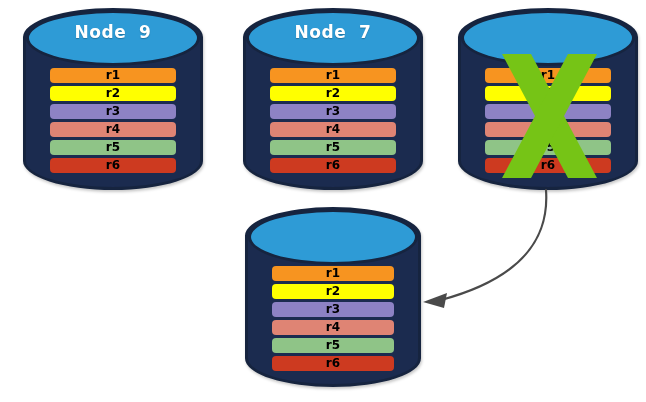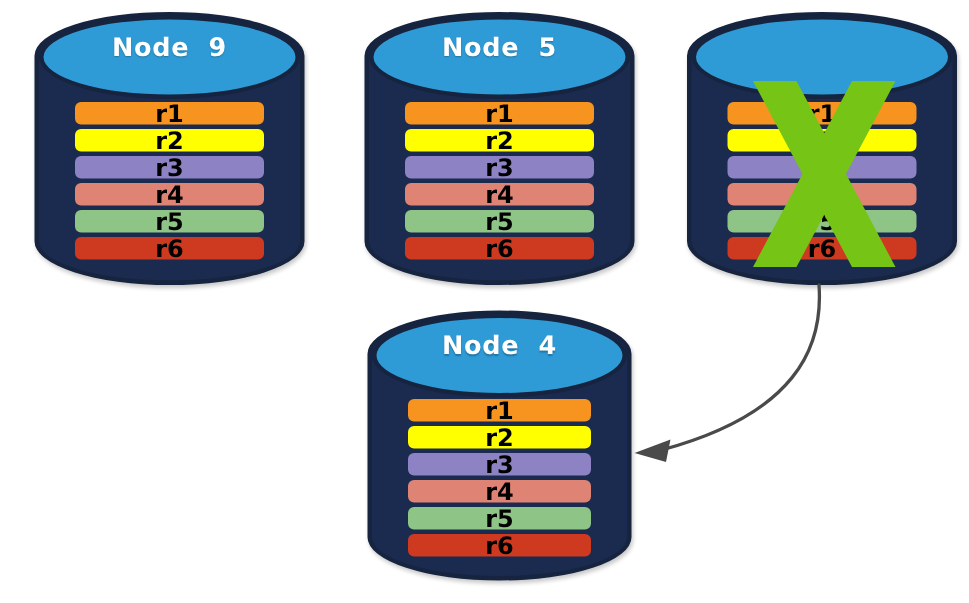--- a/index.html
+++ b/index.html
@@ -73,21 +73,21 @@
     right: 0;
     z-index: 3;
   }
   .bar {
     position: relative;
     height: 15px;
     border-radius: 4px;
     margin-bottom: 3px;
     text-align: center;
     line-height: 15px;
-    font-size: 16px;
+    font-size: 12px;
     font-weight: bold;
     color: #000000;
     box-sizing: border-box;
   }
   .bar:last-child { margin-bottom: 0; }
 
   
   #overlay {
     position: absolute;
     left: 0; top: 0;
@@ -112,21 +112,21 @@
       <div class="bar" style="background: rgb(141, 130, 196);">r3</div>
       <div class="bar" style="background: rgb(223, 132, 116);">r4</div>
       <div class="bar" style="background: rgb(143, 196, 135);">r5</div>
       <div class="bar" style="background: rgb(205, 58, 32);">r6</div>
     </div>
   </div>
 
   <div class="node" id="node-2" style="left:243px; top:8px; width:180px; height:182px;">
     <div class="node-body" style="background: rgb(27, 43, 79); border-color: rgb(22, 36, 63);"></div>
     <div class="node-cap" style="background: rgb(46, 155, 214); border-color: rgb(22, 36, 63);"></div>
-    <div class="node-title">Node  5</div>
+    <div class="node-title">Node  7</div>
     <div class="bars" style="left:27px; right:27px; top:60px;">
       <div class="bar" style="background: rgb(247, 148, 32);">r1</div>
       <div class="bar" style="background: rgb(255, 255, 0);">r2</div>
       <div class="bar" style="background: rgb(141, 130, 196);">r3</div>
       <div class="bar" style="background: rgb(223, 132, 116);">r4</div>
       <div class="bar" style="background: rgb(143, 196, 135);">r5</div>
       <div class="bar" style="background: rgb(205, 58, 32);">r6</div>
     </div>
   </div>
 
@@ -139,21 +139,20 @@
       <div class="bar" style="background: rgb(141, 130, 196);">r3</div>
       <div class="bar" style="background: rgb(223, 132, 116);">r4</div>
       <div class="bar" style="background: rgb(143, 196, 135);">r5</div>
       <div class="bar" style="background: rgb(205, 58, 32);">r6</div>
     </div>
   </div>
 
   <div class="node" id="node-4" style="left:245px; top:207px; width:176px; height:180px;">
     <div class="node-body" style="background: rgb(27, 43, 79); border-color: rgb(22, 36, 63);"></div>
     <div class="node-cap" style="background: rgb(46, 155, 214); border-color: rgb(22, 36, 63);"></div>
-    <div class="node-title">Node  4</div>
     <div class="bars" style="left:27px; right:27px; top:59px;">
       <div class="bar" style="background: rgb(247, 148, 32);">r1</div>
       <div class="bar" style="background: rgb(255, 255, 0);">r2</div>
       <div class="bar" style="background: rgb(141, 130, 196);">r3</div>
       <div class="bar" style="background: rgb(223, 132, 116);">r4</div>
       <div class="bar" style="background: rgb(143, 196, 135);">r5</div>
       <div class="bar" style="background: rgb(205, 58, 32);">r6</div>
     </div>
   </div>
 

